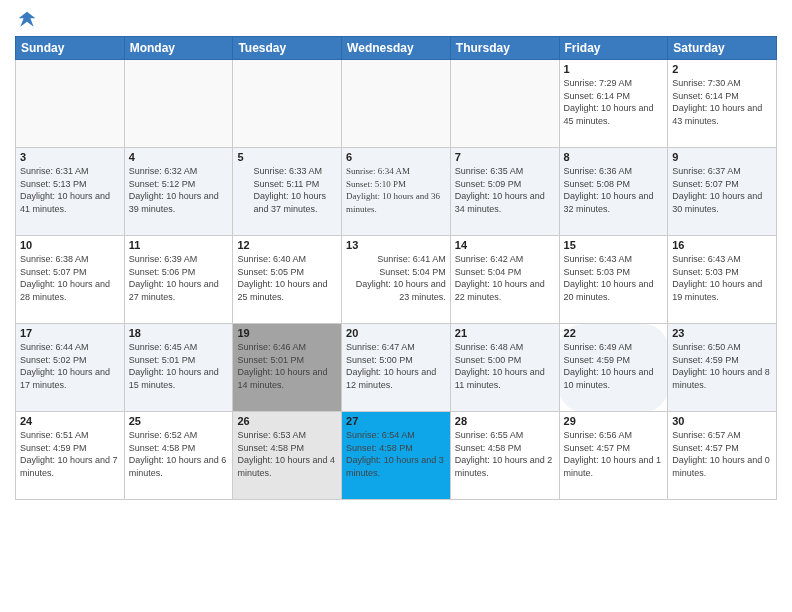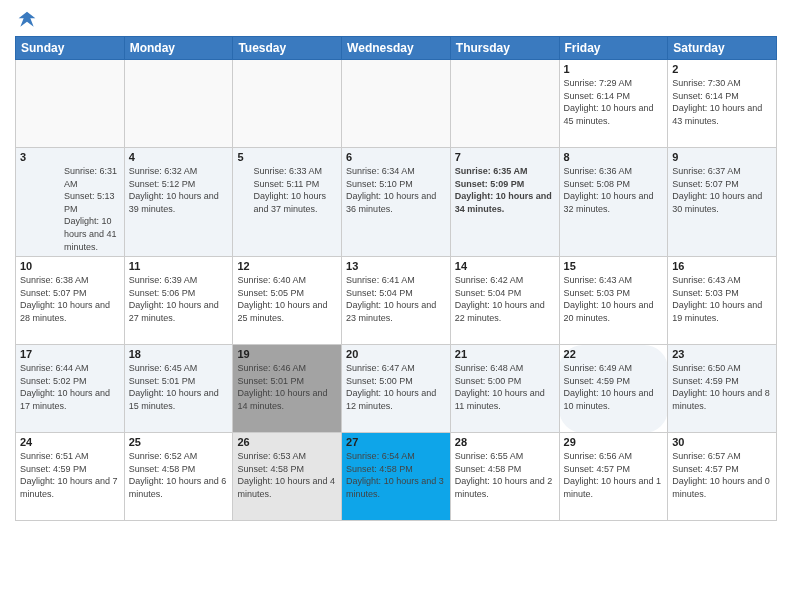--- a/index.html
+++ b/index.html
@@ -151,45 +151,45 @@
           <td style="background: rgb(255, 255, 255);">
             <span class="day-number">2</span>
             <div class="day-info" style="white-space: pre-line;">Sunrise: 7:30 AM
 Sunset: 6:14 PM
 Daylight: 10 hours and 43 minutes.</div>
           </td>
         </tr>
         <tr>
           <td style="background: rgb(240, 244, 248);">
             <span class="day-number">3</span>
-            <div class="day-info" style="white-space: pre-line; margin-left: 44px;">Sunrise: 6:31 AM
+            <div class="day-info" style="white-space: pre-line;">Sunrise: 6:31 AM
 Sunset: 5:13 PM
 Daylight: 10 hours and 41 minutes.</div>
           </td>
           <td style="background: rgb(240, 244, 248);">
             <span class="day-number">4</span>
             <div class="day-info" style="white-space: pre-line;">Sunrise: 6:32 AM
 Sunset: 5:12 PM
 Daylight: 10 hours and 39 minutes.</div>
           </td>
           <td style="background: rgb(240, 244, 248);">
             <span class="day-number">5</span>
             <div class="day-info" style="white-space: pre-line; margin-left: 16px;">Sunrise: 6:33 AM
 Sunset: 5:11 PM
 Daylight: 10 hours and 37 minutes.</div>
           </td>
           <td style="background: rgb(240, 244, 248);">
             <span class="day-number">6</span>
-            <div class="day-info" style="white-space: pre-line;">Sunrise: 6:34 AM
+            <div class="day-info" style="white-space: pre-line; font-family: Liberation Serif, serif;">Sunrise: 6:34 AM
 Sunset: 5:10 PM
 Daylight: 10 hours and 36 minutes.</div>
           </td>
           <td style="background: rgb(240, 244, 248);">
             <span class="day-number">7</span>
-            <div class="day-info" style="white-space: pre-line; font-weight: bold;">Sunrise: 6:35 AM
+            <div class="day-info" style="white-space: pre-line;">Sunrise: 6:35 AM
 Sunset: 5:09 PM
 Daylight: 10 hours and 34 minutes.</div>
           </td>
           <td style="background: rgb(240, 244, 248);">
             <span class="day-number">8</span>
             <div class="day-info" style="white-space: pre-line;">Sunrise: 6:36 AM
 Sunset: 5:08 PM
 Daylight: 10 hours and 32 minutes.</div>
           </td>
           <td style="background: rgb(240, 244, 248);">
@@ -213,21 +213,21 @@
 Daylight: 10 hours and 27 minutes.</div>
           </td>
           <td style="background: rgb(255, 255, 255);">
             <span class="day-number">12</span>
             <div class="day-info" style="white-space: pre-line;">Sunrise: 6:40 AM
 Sunset: 5:05 PM
 Daylight: 10 hours and 25 minutes.</div>
           </td>
           <td style="background: rgb(255, 255, 255);">
             <span class="day-number">13</span>
-            <div class="day-info" style="white-space: pre-line;">Sunrise: 6:41 AM
+            <div class="day-info" style="white-space: pre-line; text-align: right;">Sunrise: 6:41 AM
 Sunset: 5:04 PM
 Daylight: 10 hours and 23 minutes.</div>
           </td>
           <td style="background: rgb(255, 255, 255);">
             <span class="day-number">14</span>
             <div class="day-info" style="white-space: pre-line;">Sunrise: 6:42 AM
 Sunset: 5:04 PM
 Daylight: 10 hours and 22 minutes.</div>
           </td>
           <td style="background: rgb(255, 255, 255);">

